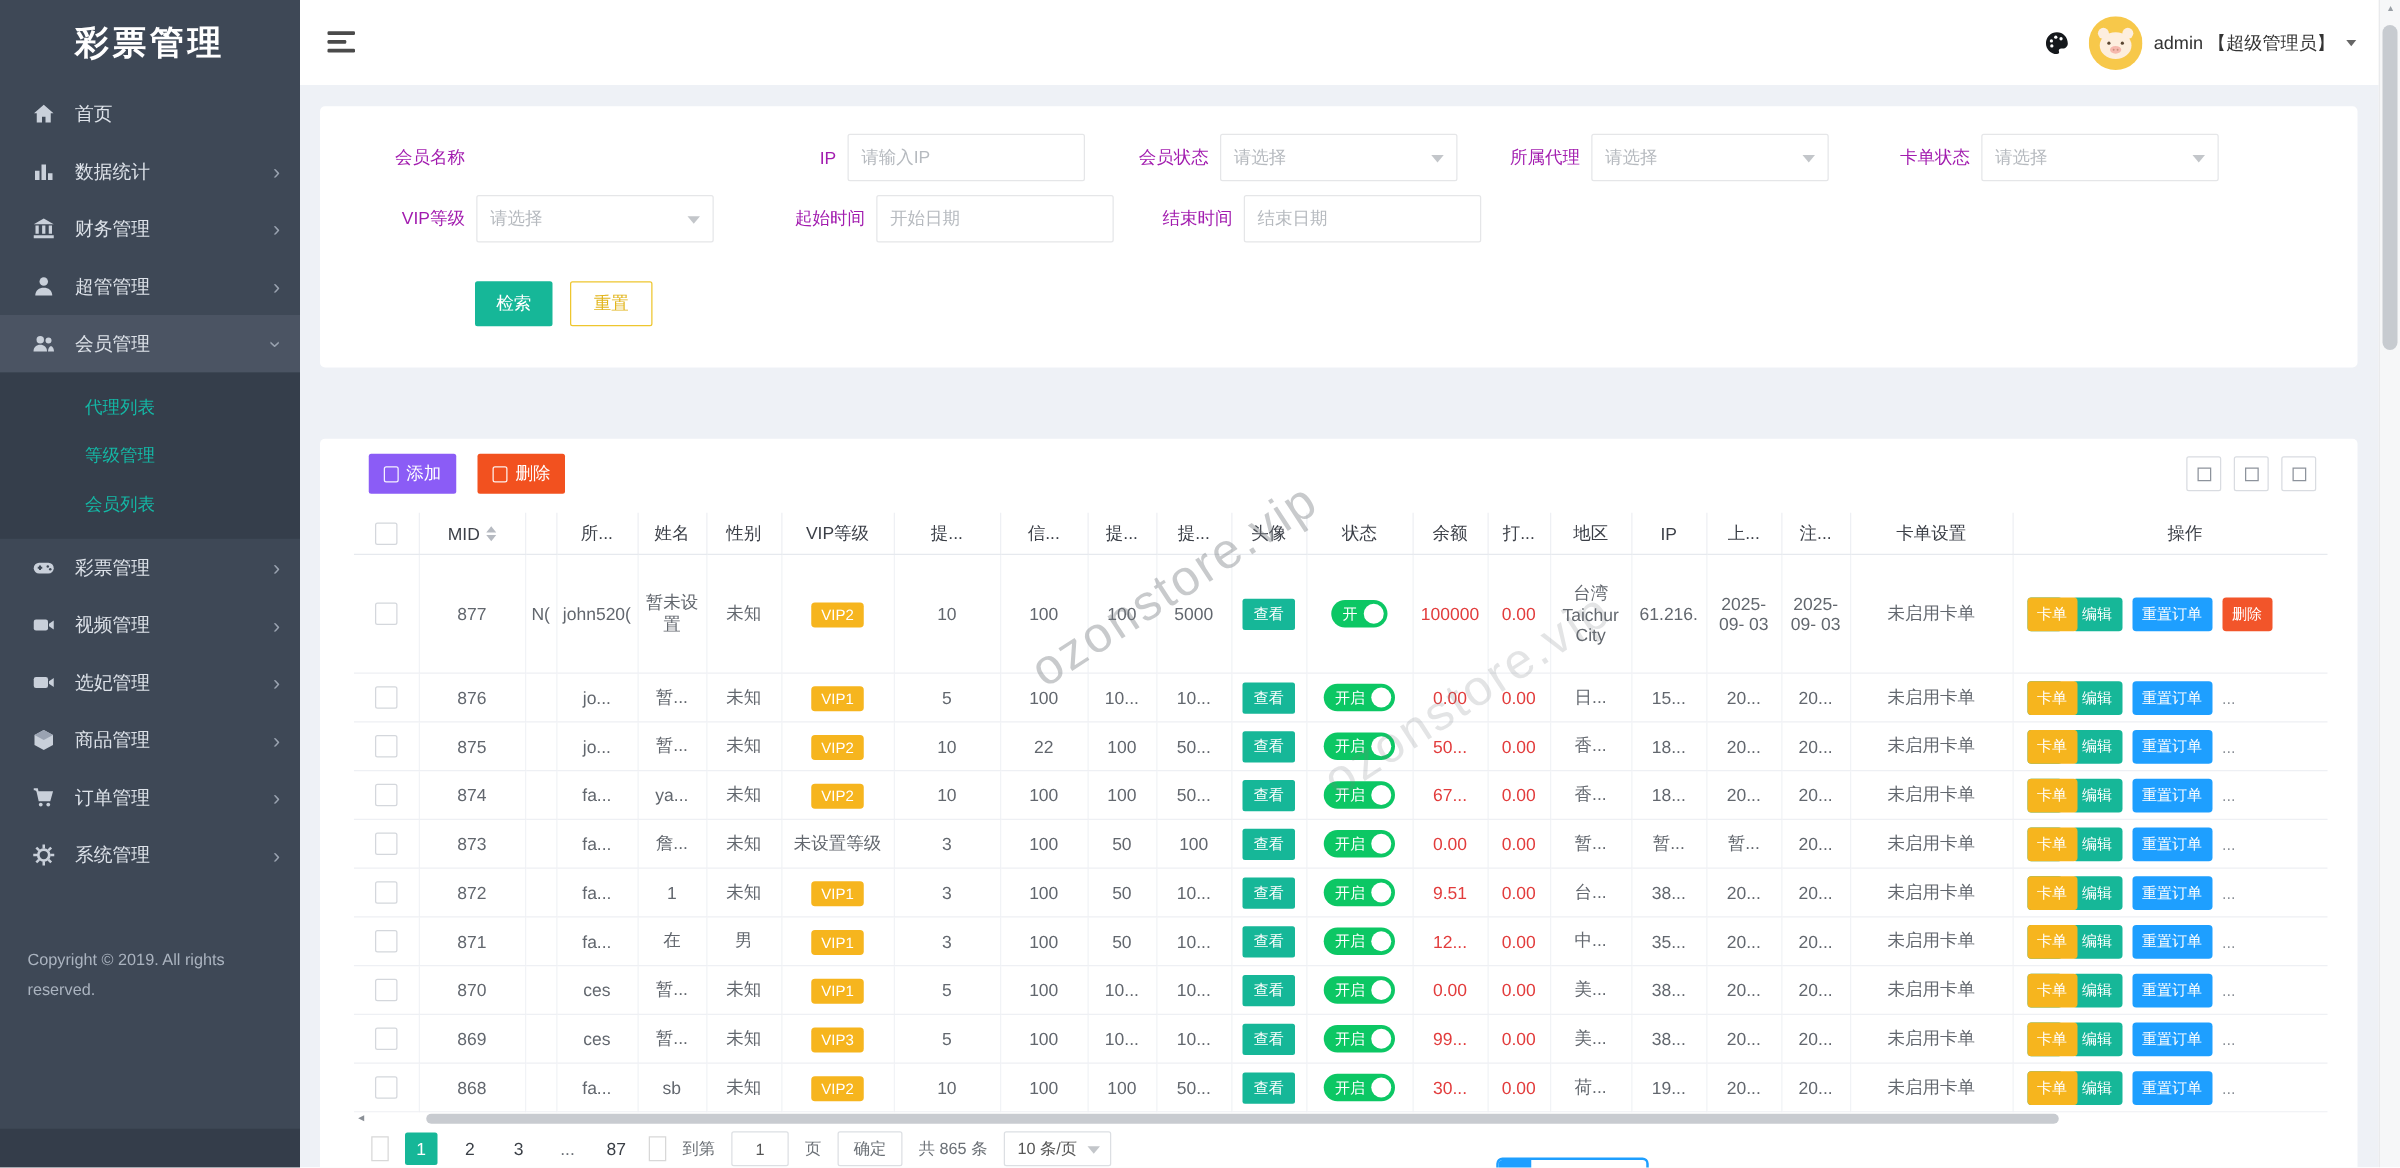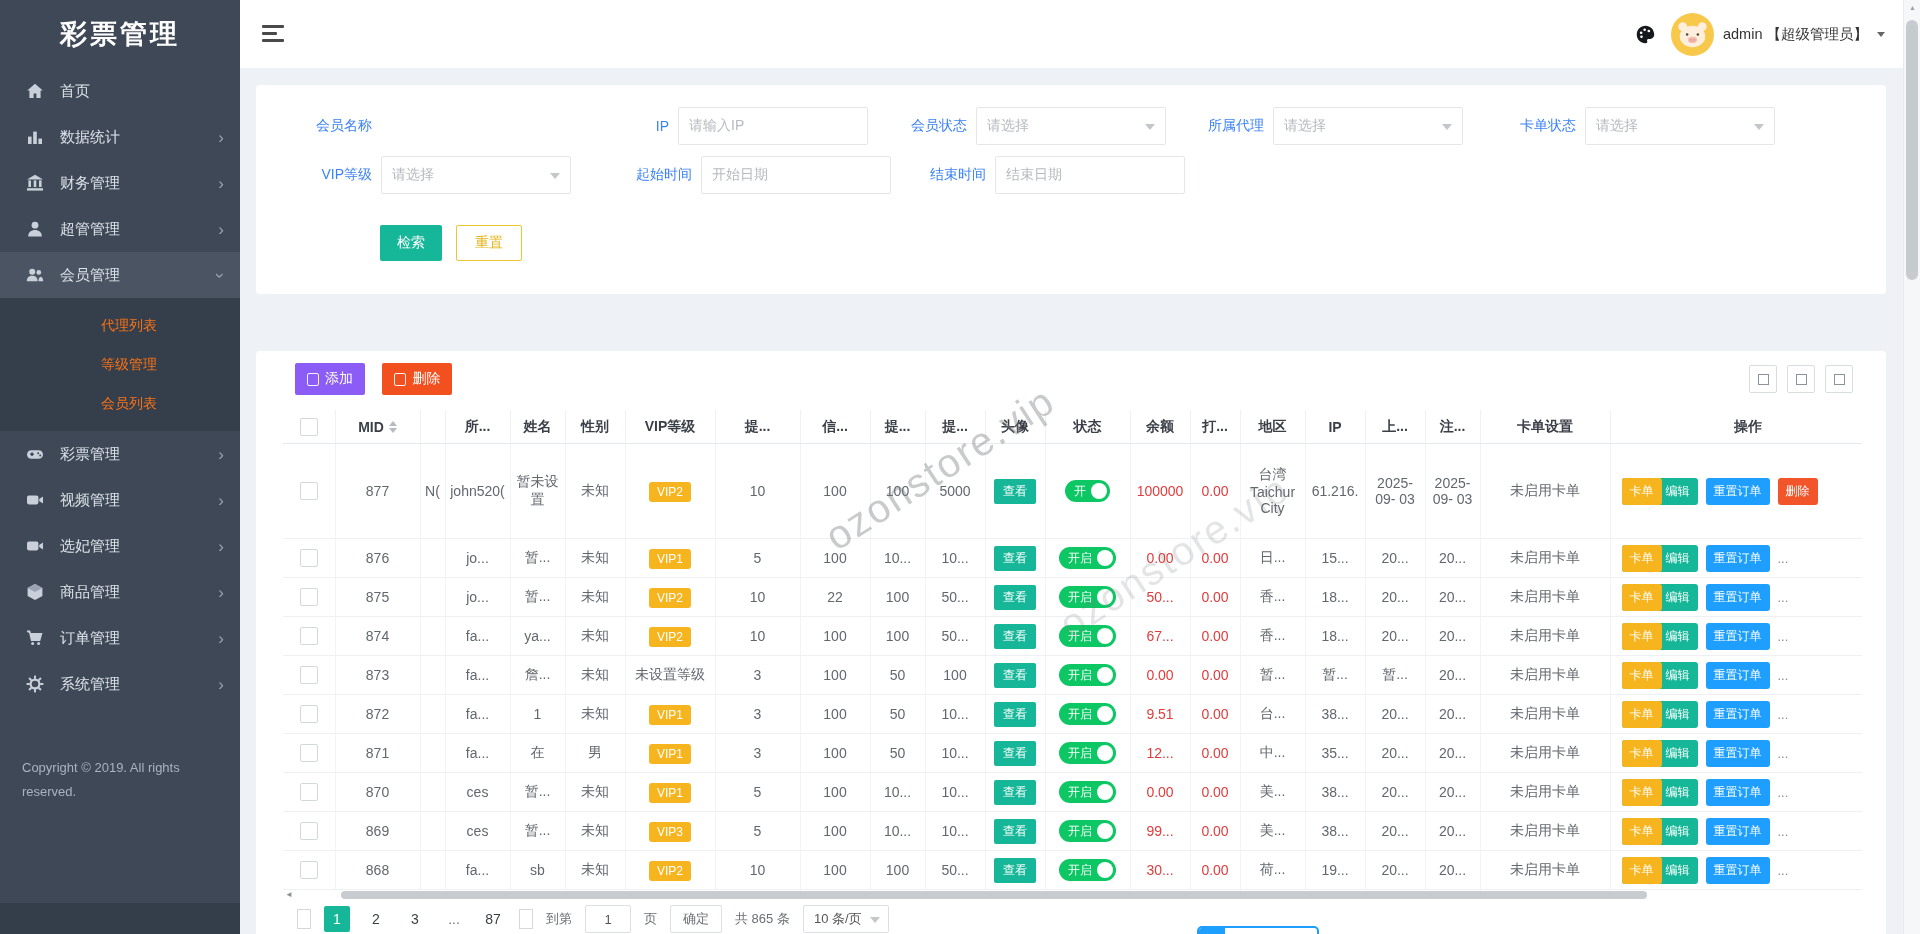--- a/index.html
+++ b/index.html
@@ -8,21 +8,21 @@
   
   #sidebar{position:absolute;left:0;top:0;width:240px;height:934px;background:#3e4856;z-index:3}
   .logo{height:68px;display:flex;align-items:center;justify-content:center;color:#fff;font-size:27px;font-weight:600;letter-spacing:3px}
   .menu-item{height:46px;display:flex;align-items:center;padding:0 16px 0 26px;color:#dde2e9;font-size:15px;cursor:pointer}
   .menu-item.active{background:#4b5463}
   .mi-icon{width:18px;height:18px;margin-right:16px;flex:none}
   .mi-icon svg{width:18px;height:18px;fill:#c9d0da;display:block}
   .chev{margin-left:auto;color:#9aa3b0;font-size:17px;line-height:1}
   .chev.down{transform:rotate(90deg)}
   .submenu{background:#353e4b;padding:8px 0}
-  .submenu-item{height:39px;line-height:39px;padding-left:101px;color:#f97316;font-size:14px;cursor:pointer}
+  .submenu-item{height:39px;line-height:39px;padding-left:68px;color:#14b8a6;font-size:14px;cursor:pointer}
   .copyright{position:absolute;left:22px;top:756px;width:192px;color:#aab3bf;font-size:13px;line-height:24px}
   .sidebar-bottom{position:absolute;left:0;top:903px;width:240px;height:31px;background:#343d4a}
 
   
   #header{position:absolute;left:240px;top:0;width:1663px;height:68px;background:#fff;z-index:2}
   .hamburger{position:absolute;left:22px;top:25px;width:22px;cursor:pointer}
   .hamburger span{display:block;height:2.5px;background:#4a4a4a;margin-bottom:4.5px;border-radius:1px}
   .hamburger span:nth-child(2){width:15px}
   .header-right{position:absolute;right:18px;top:0;height:68px;display:flex;align-items:center;gap:15px}
   .admin-wrap{display:flex;align-items:center;gap:9px;cursor:pointer}
@@ -30,40 +30,40 @@
   .caret-down{width:0;height:0;border:4.5px solid transparent;border-top:5.5px solid #666;margin-top:5px}
 
   
   #content{position:absolute;left:240px;top:68px;width:1663px;height:866px;background:#eef1f6;overflow:hidden;z-index:1}
   .card{position:absolute;background:#fff;border-radius:4px}
   #filter-card{left:16px;top:17px;width:1630px;height:209px}
   #table-card{left:16px;top:283px;width:1630px;height:680px}
 
   
   .f-group{position:absolute;height:38px;display:flex;align-items:center}
-  .f-label{width:64px;text-align:right;margin-right:9px;font-size:14px;color:#3b82f6;flex:none;white-space:nowrap}
+  .f-label{width:64px;text-align:right;margin-right:9px;font-size:14px;color:#a21caf;flex:none;white-space:nowrap}
   .f-field{width:190px;height:38px;border:1px solid #e5e6e8;border-radius:2px;background:#fff;display:flex;align-items:center;padding:0 10px;font-size:14px;color:#b6babf;position:relative;box-sizing:border-box}
   .sel-caret{position:absolute;right:10px;top:16px;width:0;height:0;border:5px solid transparent;border-top:6px solid #c3c6ca}
   .btn-search{position:absolute;left:124px;top:140px;width:62px;height:36px;background:#16b798;color:#fff;font-size:14px;border:none;border-radius:2px;cursor:pointer}
   .btn-reset{position:absolute;left:200px;top:140px;width:66px;height:36px;background:#fff;color:#e2b51b;border:1px solid #eec62f;border-radius:2px;font-size:14px;cursor:pointer}
 
   
   .toolbar{padding:12px 24px 0 39px;height:32px;position:relative}
   .btn-add,.btn-del{height:32px;padding:0 12px;color:#fff;font-size:14px;border:none;border-radius:2px;display:inline-flex;align-items:center;gap:6px;margin-right:13px;cursor:pointer}
   .btn-add{background:#8b5cf6}
   .btn-del{background:#f2511f}
   .box-glyph{width:10px;height:11px;border:1px solid rgba(255,255,255,.92);border-radius:2px;display:inline-block}
   .toolbar-icons{position:absolute;right:33px;top:14px;display:flex;gap:10px}
   .tool-icon-btn{width:26px;height:26px;border:1px solid #d9dce1;border-radius:2px;background:#fff;display:flex;align-items:center;justify-content:center;cursor:pointer}
   .tool-icon-btn b{width:9px;height:9px;border:1px solid #8d939c;display:block}
 
   
   .table-wrap{margin:15px 24px 0 27px;overflow:hidden;width:1579px}
   table{border-collapse:collapse;table-layout:fixed;width:1603px;font-size:14px;color:#62676e}
-  th{height:33px;border-bottom:1px solid #e6e9ee;border-right:1px solid #eef0f4;color:#3b3f47;font-weight:700;font-size:14px;padding:0;overflow:hidden;background:#fff}
+  th{height:33px;border-bottom:1px solid #e6e9ee;border-right:1px solid #eef0f4;color:#3b3f47;font-weight:400;font-size:14px;padding:0;overflow:hidden;background:#fff}
   td{border-bottom:1px solid #eef0f4;border-right:1px solid #f1f3f6;text-align:center;padding:2px;overflow:hidden;background:#fff;height:39px;box-sizing:border-box}
   tr.tall td{height:95px}
   .checkbox{width:16px;height:16px;border:1px solid #d4d7dc;border-radius:2px;background:#fff;margin:0 auto;cursor:pointer}
   .th-inner{display:flex;align-items:center;justify-content:center;gap:5px}
   .sort{display:inline-flex;flex-direction:column;gap:2px;cursor:pointer}
   .sort .up{width:0;height:0;border:4px solid transparent;border-bottom:5px solid #b6bac1}
   .sort .dn{width:0;height:0;border:4px solid transparent;border-top:5px solid #b6bac1}
   .badge-vip{background:#f6b51e;color:#fff;font-size:12px;padding:3px 8px;border-radius:3px;white-space:nowrap}
   .btn-view{background:#16b798;color:#fff;font-size:12px;padding:4px 9px;border-radius:2px;border:none;cursor:pointer}
   .toggle{height:22px;border-radius:11px;background:#0cc764;color:#fff;font-size:12px;display:inline-flex;align-items:center;padding:0 3px 0 9px;cursor:pointer;vertical-align:middle}

